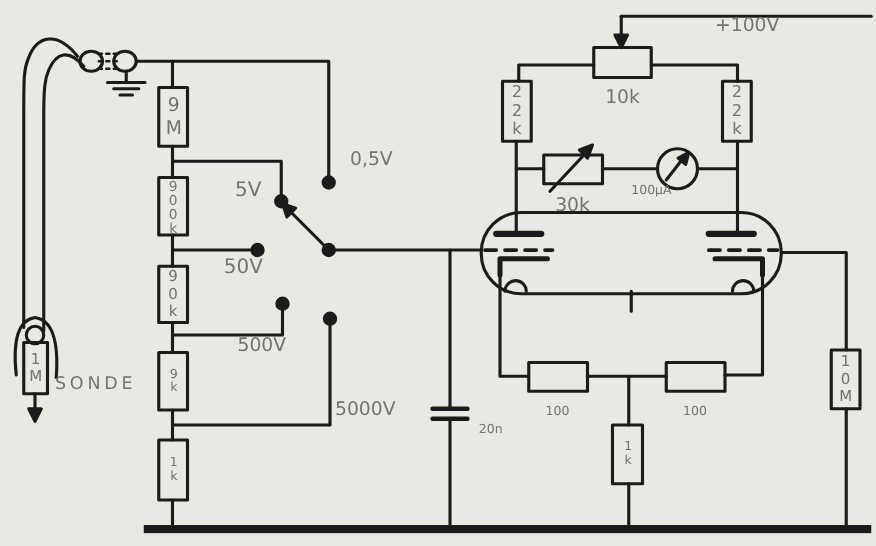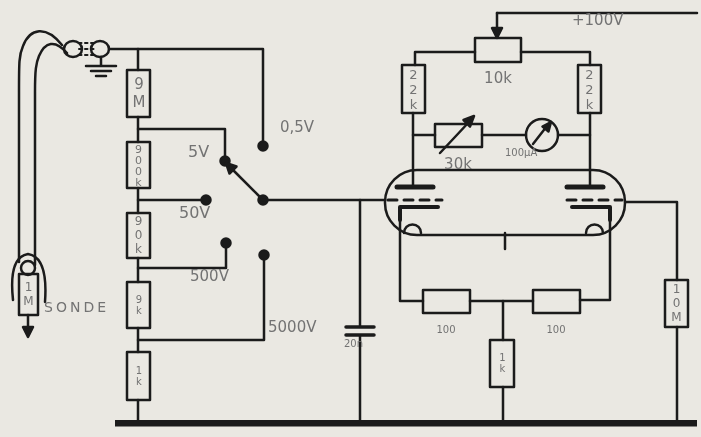--- a/index.html
+++ b/index.html
@@ -193,15 +193,15 @@
 
   <div class="lbl f15" style="left:280px;top:120px;">0,5V</div>
   <div class="lbl f16" style="left:188px;top:144px;">5V</div>
   <div class="lbl f16" style="left:163px;top:205px;margin-left:16px;">50V</div>
   <div class="lbl f15" style="left:190px;top:269px;text-align:right;">500V</div>
   <div class="lbl f15" style="left:268px;top:276px;margin-top:44px;">5000V</div>
 
   <div class="lbl sonde" style="left:44px;top:300px;">SONDE</div>
   <div class="lbl f15" style="left:572px;top:13px;">+100V</div>
   <div class="lbl f14" style="left:505px;top:148px;">100µA</div>
-  <div class="lbl f14" style="left:344px;top:339px;">20n</div>
+  <div class="lbl f14" style="left:383px;top:339px;">20n</div>
 
 </div>
 
 </body></html>

